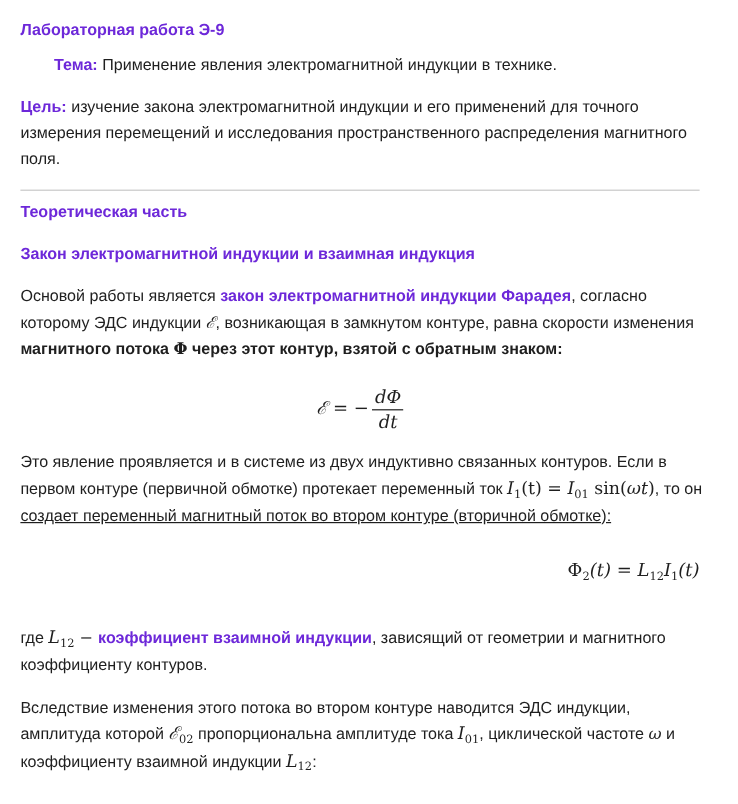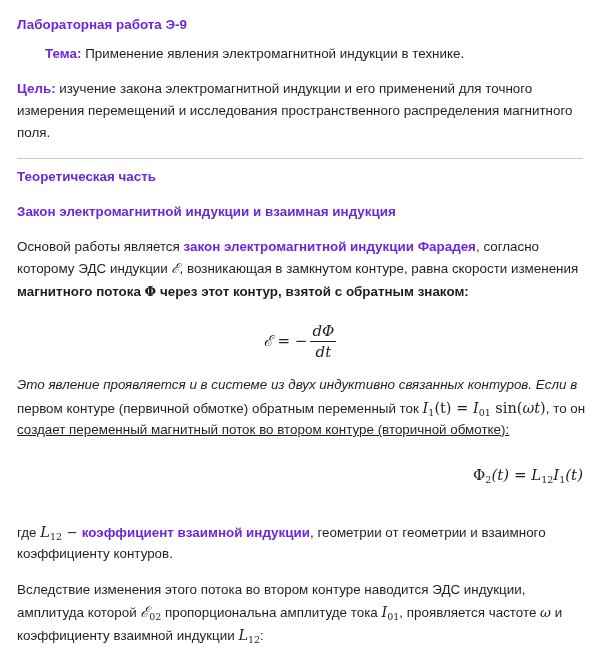--- a/index.html
+++ b/index.html
@@ -57,36 +57,36 @@
     <span>которому ЭДС индукции </span><span class="cal">ℰ</span><span>, возникающая в замкнутом контуре, равна скорости изменения</span>
   </div>
   <div class="line" style="top:280px;font-weight:bold;">
     <span>магнитного потока </span><span class="mr">Φ</span><span> через этот контур, взятой с обратным знаком:</span>
   </div>
 
   <div class="formula" style="top:322px;">
     <span class="cal">ℰ</span><span> = −</span><span class="frac"><span class="num">dΦ</span><span class="den">dt</span></span>
   </div>
 
-  <div class="line" style="top:374px;font-style:italic;">Это явление проявляется и в системе из двух индуктивно связанных контуров. Если в</div>
+  <div class="line" style="top:374px;">Это явление проявляется и в системе из двух индуктивно связанных контуров. Если в</div>
   <div class="line" style="top:397px;">
-    <span>первом контуре (первичной обмотке) обратным переменный ток </span><span class="m" style="font-size:14.5px;"><span>I</span><span class="sub">1</span><span class="mr">(t) = </span><span>I</span><span class="sub">01</span><span class="mr"> sin(</span><span>ωt</span><span class="mr">)</span></span><span>, то он</span>
+    <span>первом контуре (первичной обмотке) протекает переменный ток </span><span class="m" style="font-size:14.5px;"><span>I</span><span class="sub">1</span><span class="mr">(t) = </span><span>I</span><span class="sub">01</span><span class="mr"> sin(</span><span>ωt</span><span class="mr">)</span></span><span>, то он</span>
   </div>
   <div class="line" style="top:419px;text-decoration:underline;">создает переменный магнитный поток во втором контуре (вторичной обмотке):</div>
 
   <div class="formula" style="top:466px;text-align:right;">
     <span class="mr">Φ</span><span class="sub">2</span><span class="m">(t) = </span><span class="m">L</span><span class="sub">12</span><span class="m">I</span><span class="sub">1</span><span class="m">(t)</span>
   </div>
 
   <div class="line" style="top:521px;">
-    <span>где </span><span class="m" style="font-size:14.5px;">L</span><span class="sub">12</span><span class="mr"> − </span><span class="b">коэффициент взаимной индукции</span><span>, геометрии от геометрии и взаимного</span>
+    <span>где </span><span class="m" style="font-size:14.5px;">L</span><span class="sub">12</span><span class="mr"> − </span><span class="b">коэффициент взаимной индукции</span><span>, зависящий от геометрии и магнитного</span>
   </div>
   <div class="line" style="top:543px;">коэффициенту контуров.</div>
 
   <div class="line" style="top:579px;text-align:center;">Вследствие изменения этого потока во втором контуре наводится ЭДС индукции,</div>
   <div class="line" style="top:601px;">
-    <span>амплитуда которой </span><span class="cal" style="font-size:14.5px;">ℰ</span><span class="sub">02</span><span> пропорциональна амплитуде тока </span><span class="m" style="font-size:14.5px;">I</span><span class="sub">01</span><span>, проявляется частоте </span><span class="m">ω</span><span> и</span>
+    <span>амплитуда которой </span><span class="cal" style="font-size:14.5px;">ℰ</span><span class="sub">02</span><span> пропорциональна амплитуде тока </span><span class="m" style="font-size:14.5px;">I</span><span class="sub">01</span><span>, циклической частоте </span><span class="m">ω</span><span> и</span>
   </div>
   <div class="line" style="top:624px;">
     <span>коэффициенту взаимной индукции </span><span class="m" style="font-size:14.5px;">L</span><span class="sub">12</span><span>:</span>
   </div>
 
 </div>
 
 </body></html>

